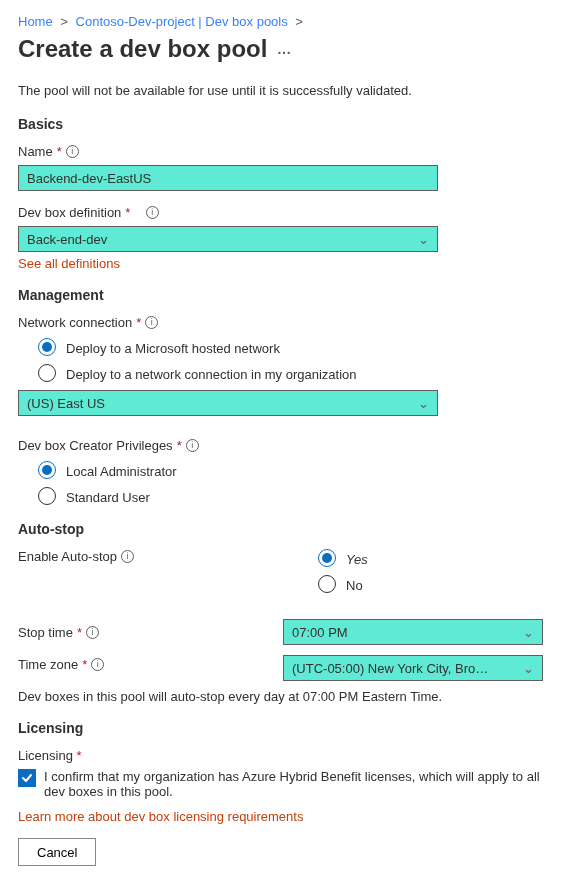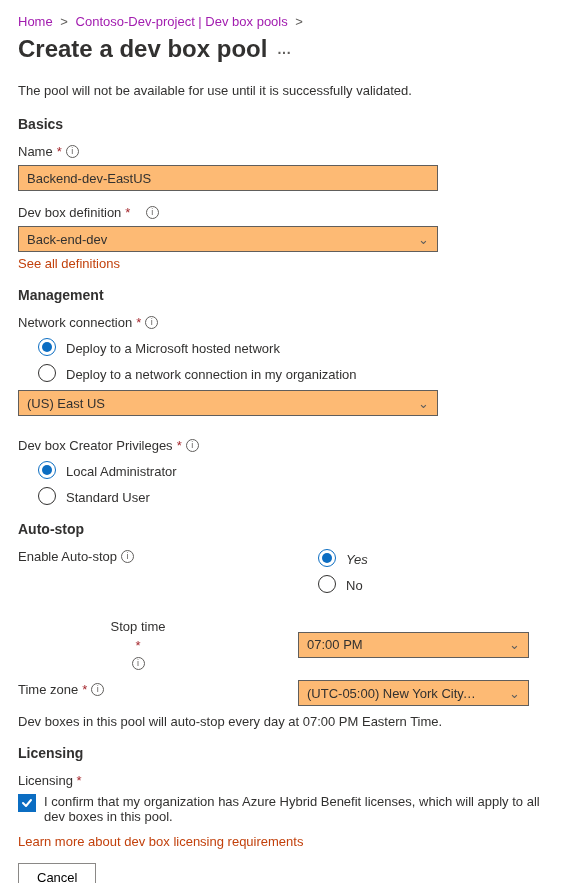--- a/index.html
+++ b/index.html
@@ -5,53 +5,53 @@
   * { box-sizing: border-box; margin: 0; padding: 0; }
   body {
     font-family: "Segoe UI", -apple-system, sans-serif;
     font-size: 13px;
     color: #323130;
     padding: 14px 18px;
     width: 561px;
     background: #fff;
   }
   .breadcrumb { font-size: 13px; margin-bottom: 6px; }
-  .breadcrumb a { color: #a21caf; text-decoration: none; }
+  .breadcrumb a { color: #3b82f6; text-decoration: none; }
   .breadcrumb .sep { color: #605e5c; padding: 0 4px; }
   h1 { font-size: 24px; font-weight: 600; margin-bottom: 20px; display:flex; align-items:center; gap:10px;}
   h1 .dots { font-size:14px; color:#605e5c; position:relative; top:4px;}
   .note { font-size: 13px; margin-bottom: 18px; color:#323130;}
   .section-title { font-weight: 600; font-size: 14px; margin: 16px 0 12px; color:#323130;}
   .field { margin-bottom: 14px; }
   .field-label { font-size: 13px; color: #323130; display:flex; align-items:center; gap:4px; margin-bottom:6px;}
   .req { color: #a4262c; }
   .info-icon {
     display:inline-flex; width:13px; height:13px; border:1px solid #605e5c; border-radius:50%;
     align-items:center; justify-content:center; font-size:9px; color:#605e5c; line-height:1;
   }
   input[type=text], .select {
     width: 420px; max-width: 100%; height: 26px;
     border: 1px solid #605e5c; padding: 3px 8px; font-size:13px;
-    font-family: inherit; background:#fdba74; color:#323130;
+    font-family: inherit; background:#5eead4; color:#323130;
   }
   .select { display:flex; align-items:center; justify-content:space-between; cursor:pointer;gap:31px;}
   .select .chev { color:#605e5c; }
   .link { color:#c2410c; font-size:13px; text-decoration:none; cursor:pointer; display:inline-block;}
   .radio-row { display:flex; align-items:flex-end; gap:10px; margin:8px 0;padding-left:20px; }
   .radio {
     width:18px; height:18px; border-radius:50%; border:1px solid #323130;
     display:inline-flex; align-items:center; justify-content:center; cursor:pointer;
   }
   .radio.checked { border-color:#0b6dc2; }
   .radio.checked::after { content:""; width:10px; height:10px; border-radius:50%; background:#0b6dc2; }
   .radio-label { font-size:13px; }
   .two-col { display:flex; align-items:flex-start; gap:40px; }
   .two-col .left { width:240px; }
   .two-col .right { flex:1; }
-  .right .select, .right input[type=text] { width:231px; }
+  .right .select, .right input[type=text] { width:260px; }
   .checkbox-row { display:flex; align-items:flex-start; gap:8px; margin:6px 0 10px; }
   .checkbox {
     width:18px; height:18px; background:#0b6dc2; display:inline-flex;
     align-items:center; justify-content:center; cursor:pointer; flex-shrink:0;
   }
   .checkbox svg { stroke:#fff; }
   .btn-row { display:flex; gap:10px; margin-top:14px;}
   .btn {
     height:28px; padding:0 18px; font-size:13px; cursor:pointer;
     border:1px solid #8a8886; background:#fff;
@@ -158,21 +158,21 @@
       <span class="radio-label">Yes</span>
     </div>
     <div class="radio-row">
       <span class="radio"></span>
       <span class="radio-label">No</span>
     </div>
   </div>
 </div>
 
 <div class="two-col" style="margin-bottom:10px; align-items:center;">
-  <div class="left field-label" style="margin-bottom:0;flex-direction:column;">
+  <div class="left field-label" style="margin-bottom:0;">
     <span>Stop time</span>
     <span class="req">*</span>
     <span class="info-icon">i</span>
   </div>
   <div class="right">
     <div class="select">
       <span>07:00 PM</span>
       <span class="chev">⌄</span>
     </div>
   </div>

